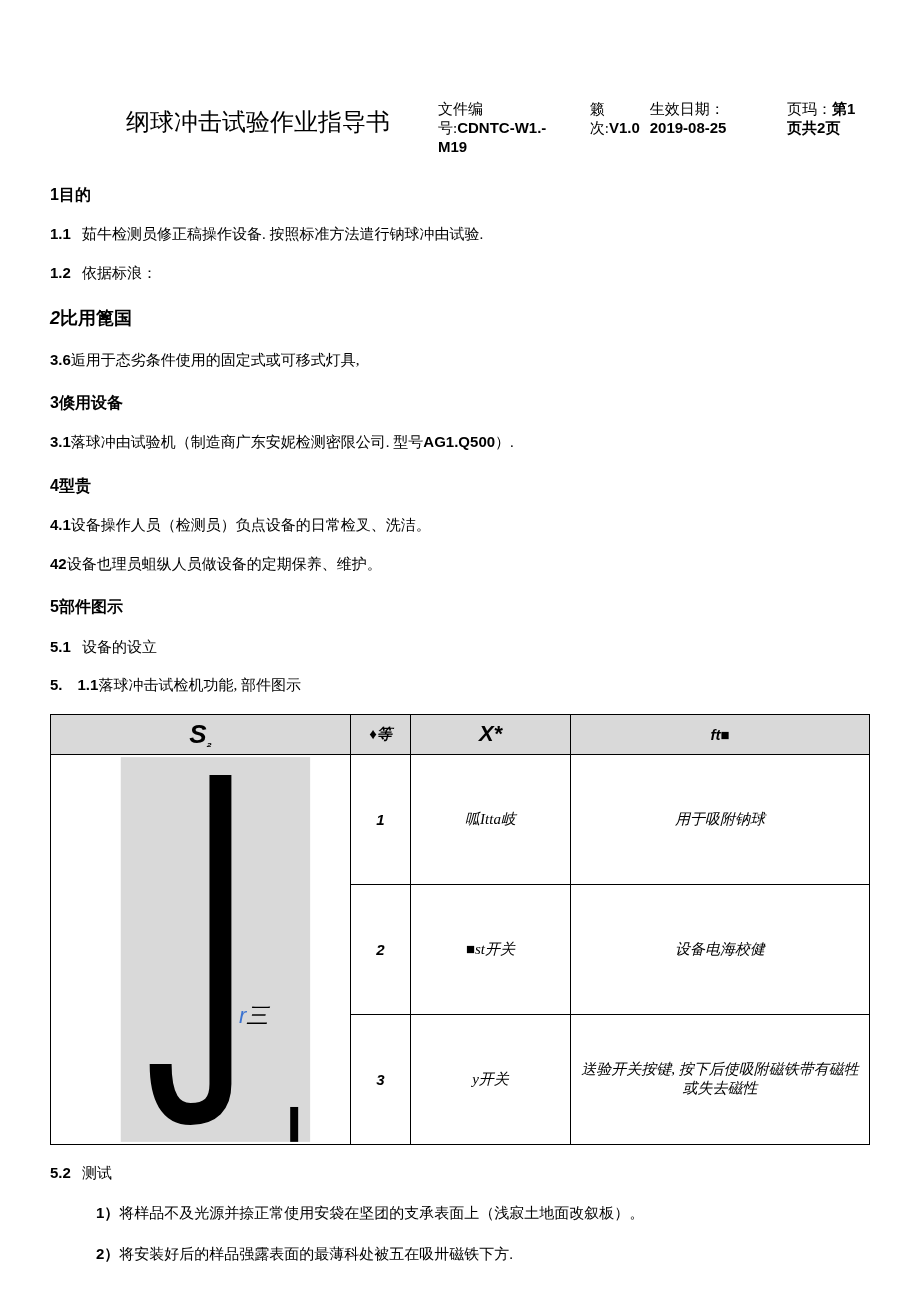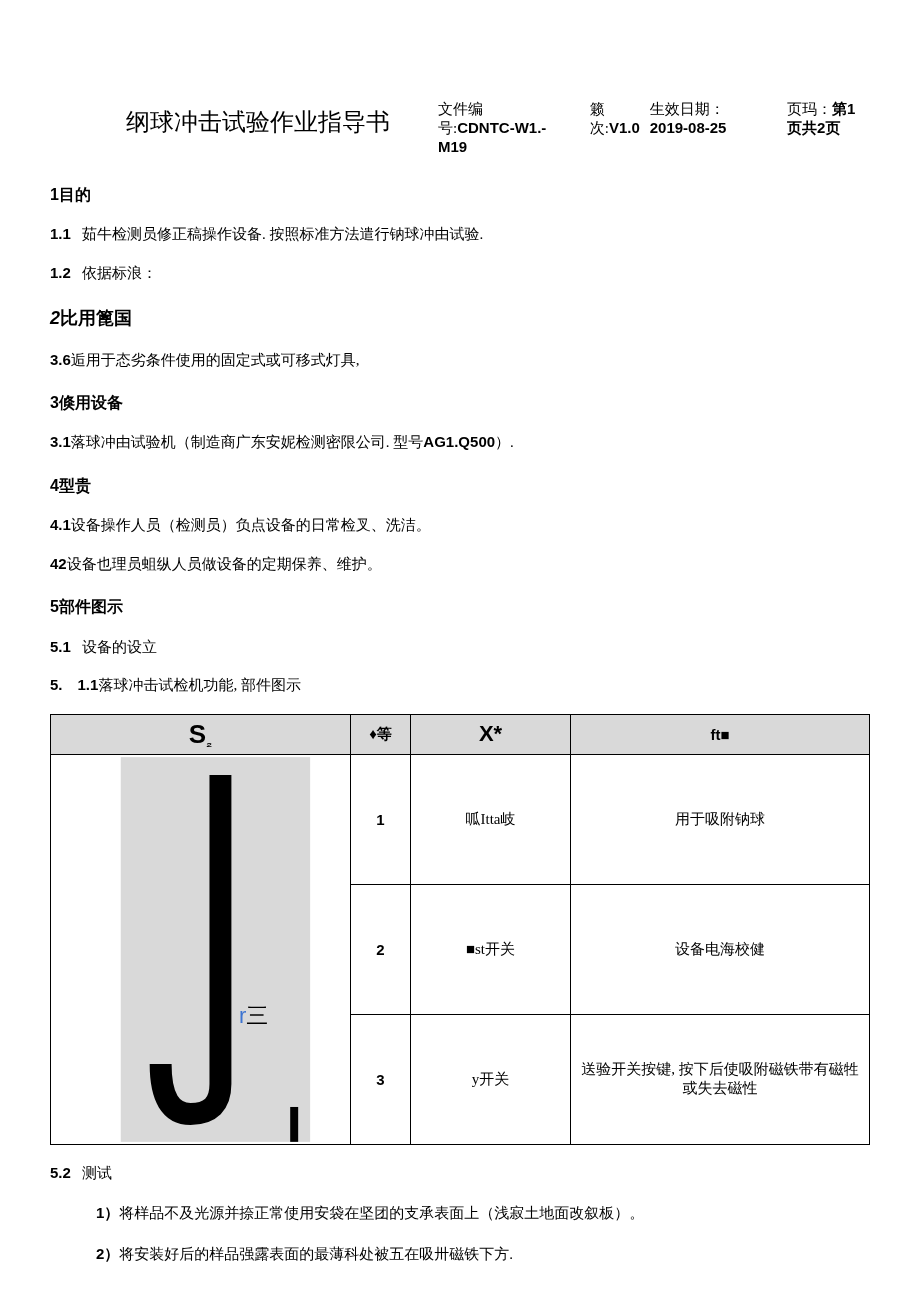--- a/index.html
+++ b/index.html
@@ -45,20 +45,21 @@
     border-collapse: collapse;
     width: 100%;
     margin-top: 2px;
   }
   table.parts th, table.parts td {
     border: 1px solid #000;
     text-align: center;
     vertical-align: middle;
     font-size: 15px;
     padding: 4px 6px;
+    font-style: italic;
   }
   table.parts th {
     background: #d9d9d9;
     font-family: Arial, "SimSun", serif;
     font-weight: bold;
     height: 30px;
   }
   .col-img { width: 300px; }
   .col-num { width: 60px; }
   .col-name { width: 160px; }

